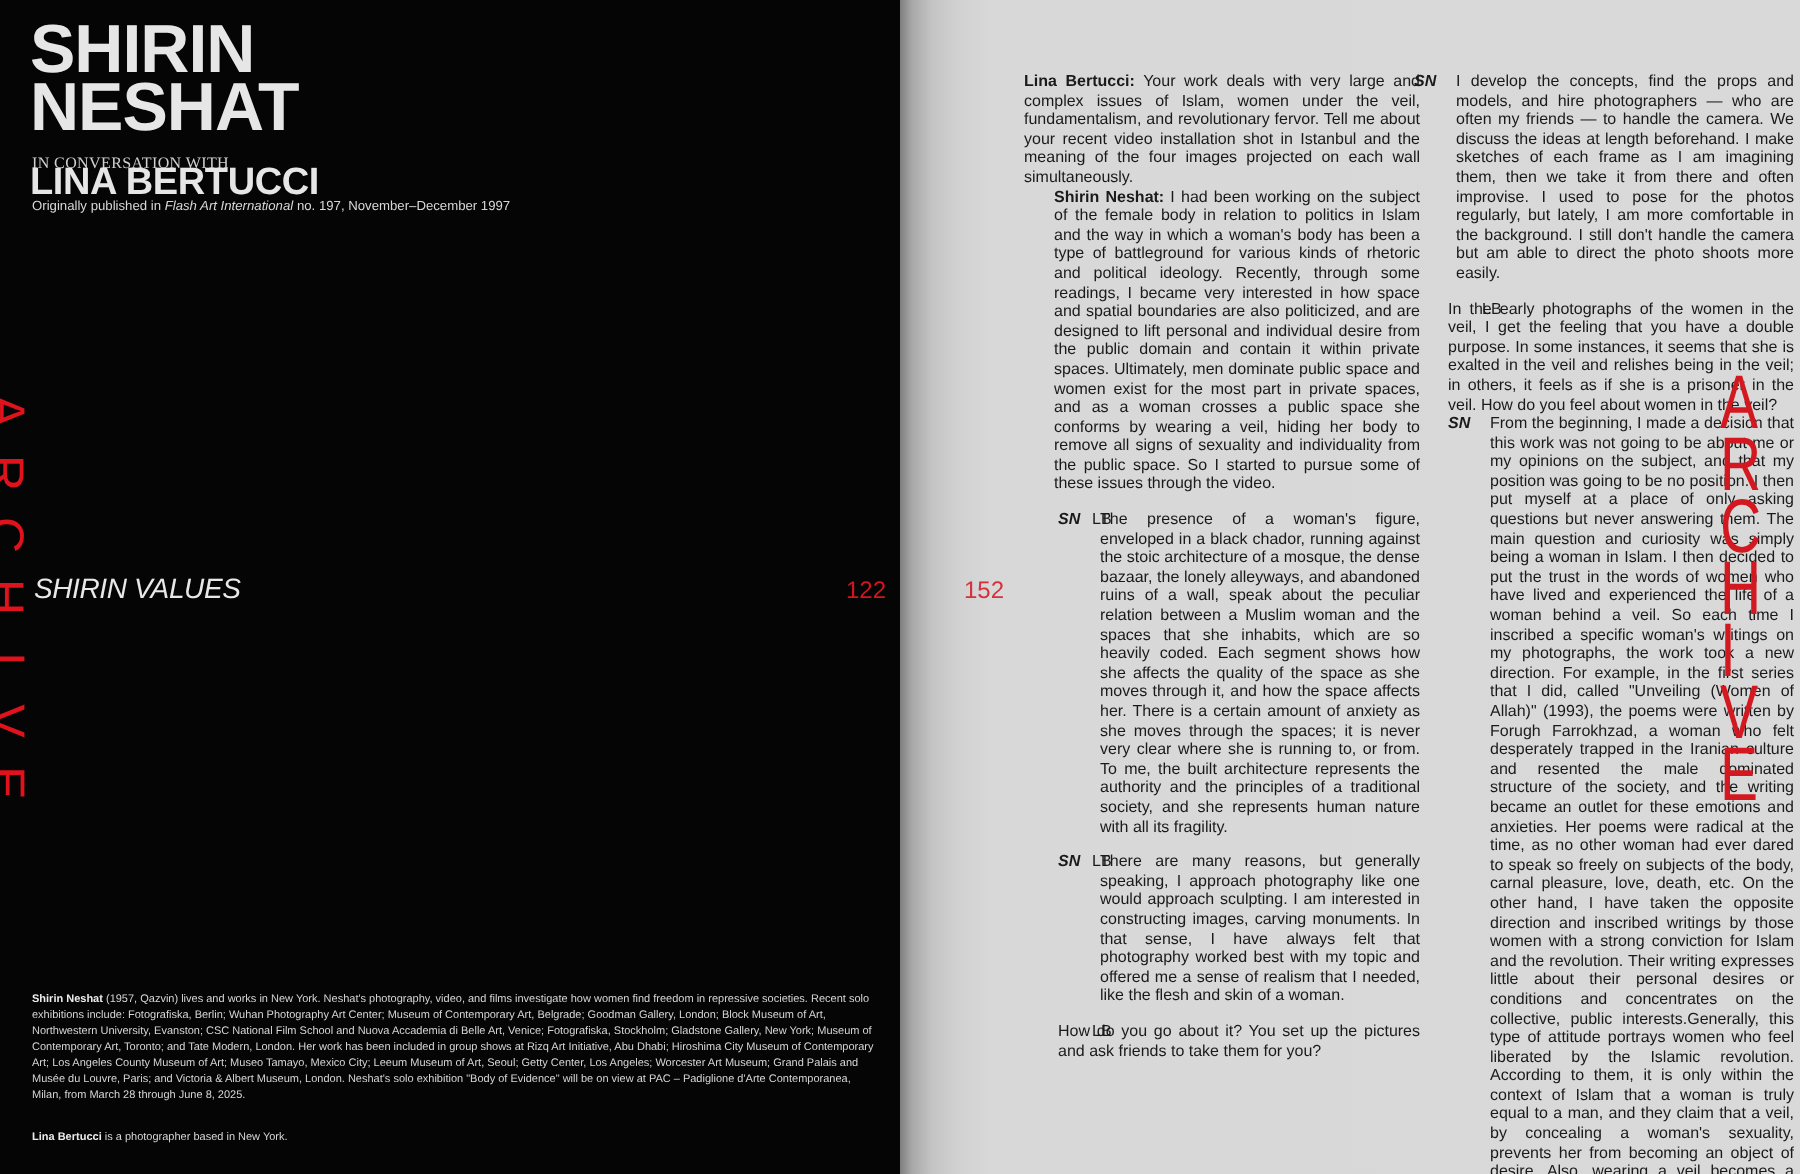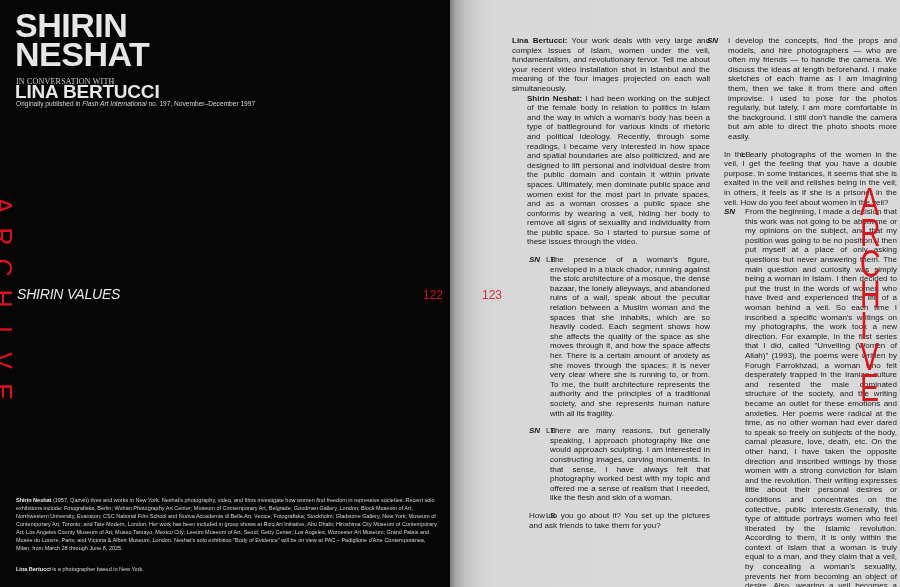--- a/index.html
+++ b/index.html
@@ -70,21 +70,21 @@
     </div>
 
     <div class="section-title">SHIRIN VALUES</div>
     <div class="page-num-left">122</div>
 
     <div class="bio"><b>Shirin Neshat</b><span> (1957, Qazvin) lives and works in New York. Neshat's photography, video, and films investigate how women find freedom in repressive societies. Recent solo exhibitions include: Fotografiska, Berlin; Wuhan Photography Art Center; Museum of Contemporary Art, Belgrade; Goodman Gallery, London; Block Museum of Art, Northwestern University, Evanston; CSC National Film School and Nuova Accademia di Belle Art, Venice; Fotografiska, Stockholm; Gladstone Gallery, New York; Museum of Contemporary Art, Toronto; and Tate Modern, London. Her work has been included in group shows at Rizq Art Initiative, Abu Dhabi; Hiroshima City Museum of Contemporary Art; Los Angeles County Museum of Art; Museo Tamayo, Mexico City; Leeum Museum of Art, Seoul; Getty Center, Los Angeles; Worcester Art Museum; Grand Palais and Musée du Louvre, Paris; and Victoria &amp; Albert Museum, London. Neshat's solo exhibition "Body of Evidence" will be on view at PAC – Padiglione d'Arte Contemporanea, Milan, from March 28 through June 8, 2025.</span></div>
     <div class="bio2"><b>Lina Bertucci</b><span> is a photographer based in New York.</span></div>
   </div>
 
   <div class="page-right">
-    <div class="page-num-right">123</div>
+    <div class="page-num-right">152</div>
 
     <div class="col col1">
       <div class="qa">
         <div class="q" style="padding-left:0;text-indent:0;"><span class="inline-who">Lina Bertucci:</span><span> Your work deals with very large and complex issues of Islam, women under the veil, fundamentalism, and revolutionary fervor. Tell me about your recent video installation shot in Istanbul and the meaning of the four images projected on each wall simultaneously.</span></div>
         <div class="a" style="padding-left:15px;"><span class="inline-who">Shirin Neshat:</span><span> I had been working on the subject of the female body in relation to politics in Islam and the way in which a woman's body has been a type of battleground for various kinds of rhetoric and political ideology. Recently, through some readings, I became very interested in how space and spatial boundaries are also politicized, and are designed to lift personal and individual desire from the public domain and contain it within private spaces. Ultimately, men dominate public space and women exist for the most part in private spaces, and as a woman crosses a public space she conforms by wearing a veil, hiding her body to remove all signs of sexuality and individuality from the public space. So I started to pursue some of these issues through the video.</span></div>
       </div>
       <div class="qa">
         <div class="q"><span class="who">LB</span></div>
         <div class="a"><span class="who">SN</span><span>The presence of a woman's figure, enveloped in a black chador, running against the stoic architecture of a mosque, the dense bazaar, the lonely alleyways, and abandoned ruins of a wall, speak about the peculiar relation between a Muslim woman and the spaces that she inhabits, which are so heavily coded. Each segment shows how she affects the quality of the space as she moves through it, and how the space affects her. There is a certain amount of anxiety as she moves through the spaces; it is never very clear where she is running to, or from. To me, the built architecture represents the authority and the principles of a traditional society, and she represents human nature with all its fragility.</span></div>
       </div>

